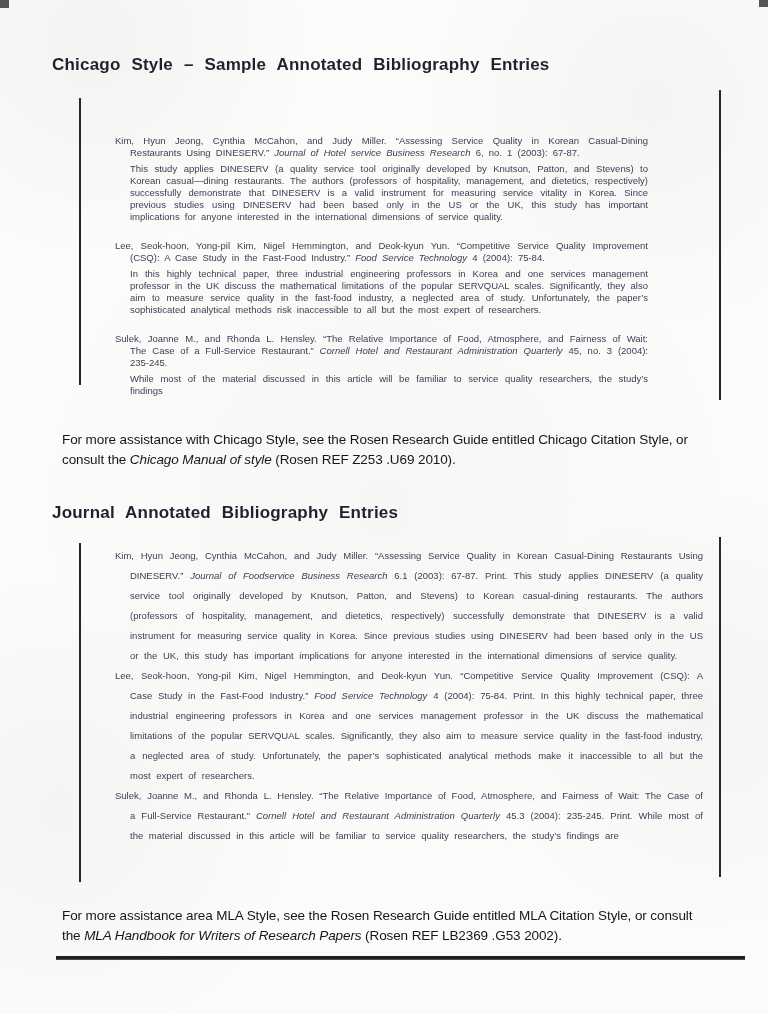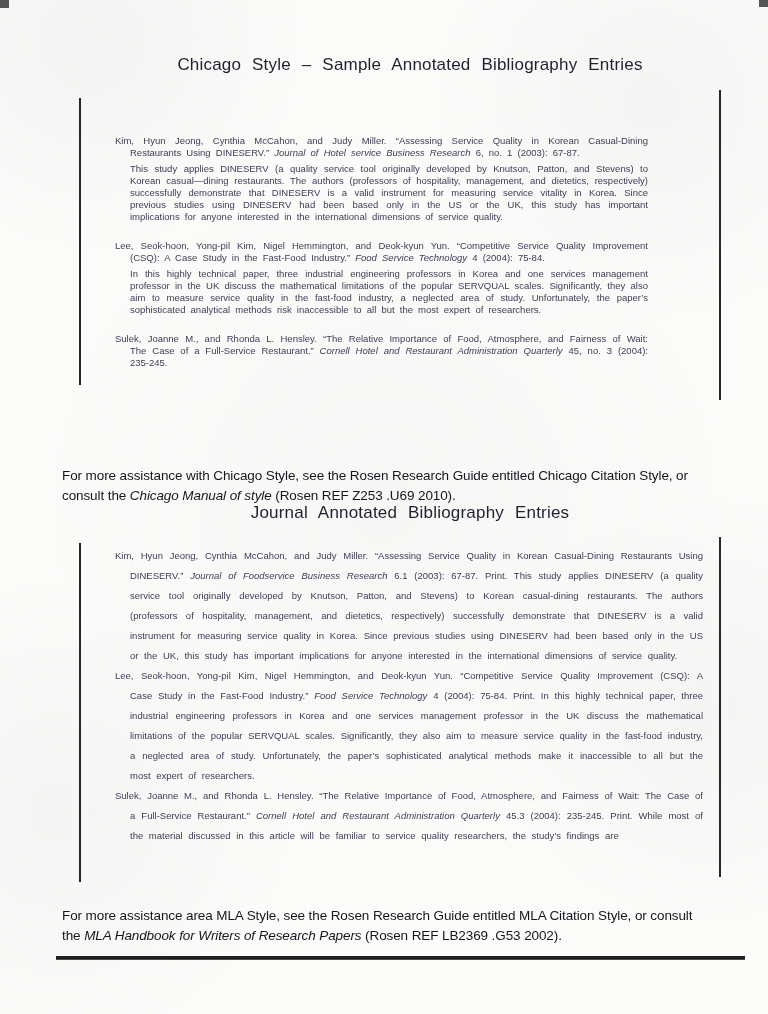--- a/index.html
+++ b/index.html
@@ -27,23 +27,22 @@
     opacity: 0.85;
     filter: blur(0.6px);
   }
   .speck-tl { left: 0; top: 0; width: 9px; height: 8px; }
   .speck-tr { right: 0; top: 0; width: 9px; height: 7px; }
 
   .doc-title {
     position: absolute;
     left: 52px;
     right: 0;
-    text-align: center;
     font-size: 17px;
-    font-weight: normal;
+    font-weight: bold;
     color: #1e222e;
     letter-spacing: 0.2px;
     word-spacing: 6px;
     filter: blur(0.25px);
     margin: 0;
   }
   .title-chicago { top: 55px; }
   .title-mla { top: 503px; }
 
   .vline {
@@ -104,21 +103,21 @@
     position: absolute;
     left: 62px;
     width: 652px;
     margin: 0;
     font-size: 13.5px;
     line-height: 19.5px;
     color: #16161e;
     letter-spacing: -0.1px;
     filter: blur(0.3px);
   }
-  .note-chicago { top: 430px; margin-top: 36px; }
+  .note-chicago { top: 430px; }
   .note-mla { top: 906px; }
 
   .bottom-rule {
     position: absolute;
     left: 56px;
     top: 956px;
     width: 689px;
     height: 3px;
     background: #1f1f22;
     border-bottom: 1px solid #4a4a4a;
@@ -142,20 +141,21 @@
     <div class="entry">
       <p class="citation"><span>Kim, Hyun Jeong, Cynthia McCahon, and Judy Miller. “Assessing Service Quality in Korean Casual-Dining Restaurants Using DINESERV.” </span><span class="em">Journal of Hotel service Business Research</span><span> 6, no. 1 (2003): 67-87.</span></p>
       <p class="annotation">This study applies DINESERV (a quality service tool originally developed by Knutson, Patton, and Stevens) to Korean casual—dining restaurants. The authors (professors of hospitality, management, and dietetics, respectively) successfully demonstrate that DINESERV is a valid instrument for measuring service vitality in Korea. Since previous studies using DINESERV had been based only in the US or the UK, this study has important implications for anyone interested in the international dimensions of service quality.</p>
     </div>
     <div class="entry">
       <p class="citation"><span>Lee, Seok-hoon, Yong-pil Kim, Nigel Hemmington, and Deok-kyun Yun. “Competitive Service Quality Improvement (CSQ): A Case Study in the Fast-Food Industry.” </span><span class="em">Food Service Technology</span><span> 4 (2004): 75-84.</span></p>
       <p class="annotation">In this highly technical paper, three industrial engineering professors in Korea and one services management professor in the UK discuss the mathematical limitations of the popular SERVQUAL scales. Significantly, they also aim to measure service quality in the fast-food industry, a neglected area of study. Unfortunately, the paper’s sophisticated analytical methods risk inaccessible to all but the most expert of researchers.</p>
     </div>
     <div class="entry">
       <p class="citation"><span>Sulek, Joanne M., and Rhonda L. Hensley. “The Relative Importance of Food, Atmosphere, and Fairness of Wait: The Case of a Full-Service Restaurant.” </span><span class="em">Cornell Hotel and Restaurant Administration Quarterly</span><span> 45, no. 3 (2004): 235-245.</span></p>
+      <p class="annotation">While most of the material discussed in this article will be familiar to service quality researchers, the study’s findings</p>
     </div>
   </div>
 
   <p class="note note-chicago"><span>For more assistance with Chicago Style, see the Rosen Research Guide entitled Chicago  Citation Style, or consult the </span><span class="em">Chicago  Manual of style</span><span> (Rosen REF Z253 .U69 2010).</span></p>
 
   <h2 class="doc-title title-mla">Journal Annotated Bibliography Entries</h2>
 
   <div class="vline vl-b2-left"></div>
   <div class="vline vl-b2-right"></div>
 

